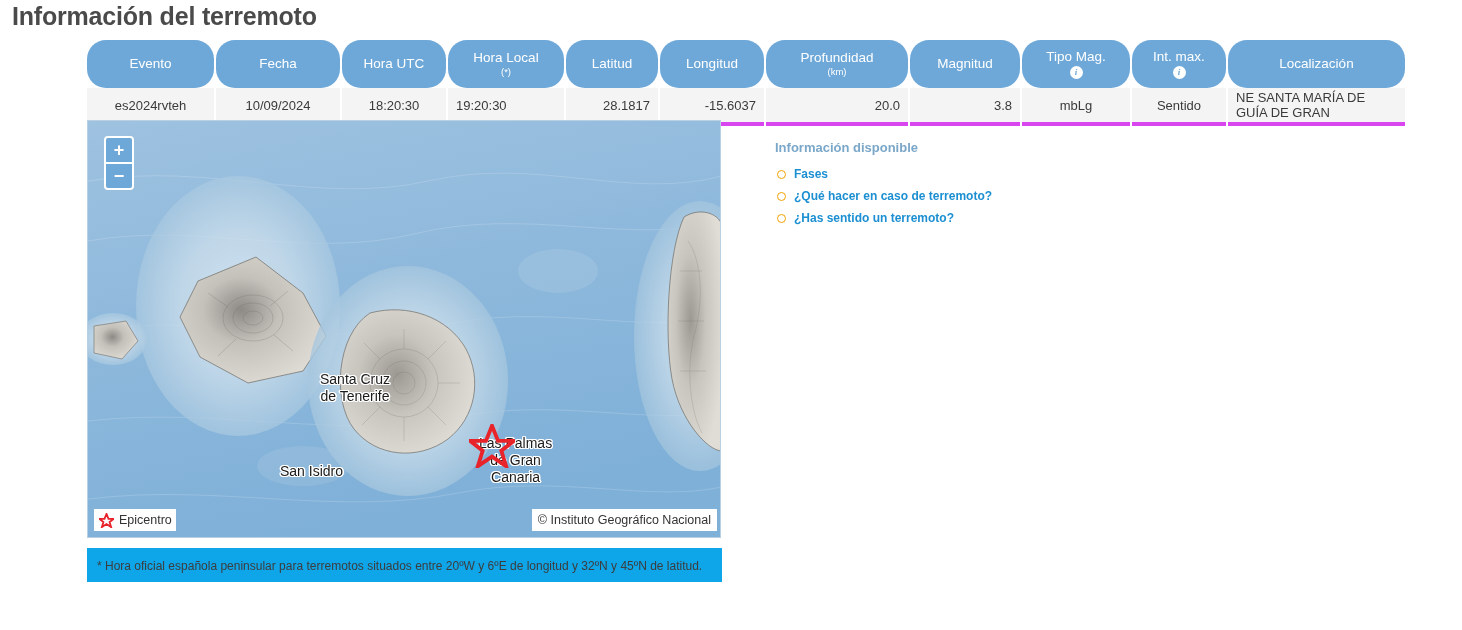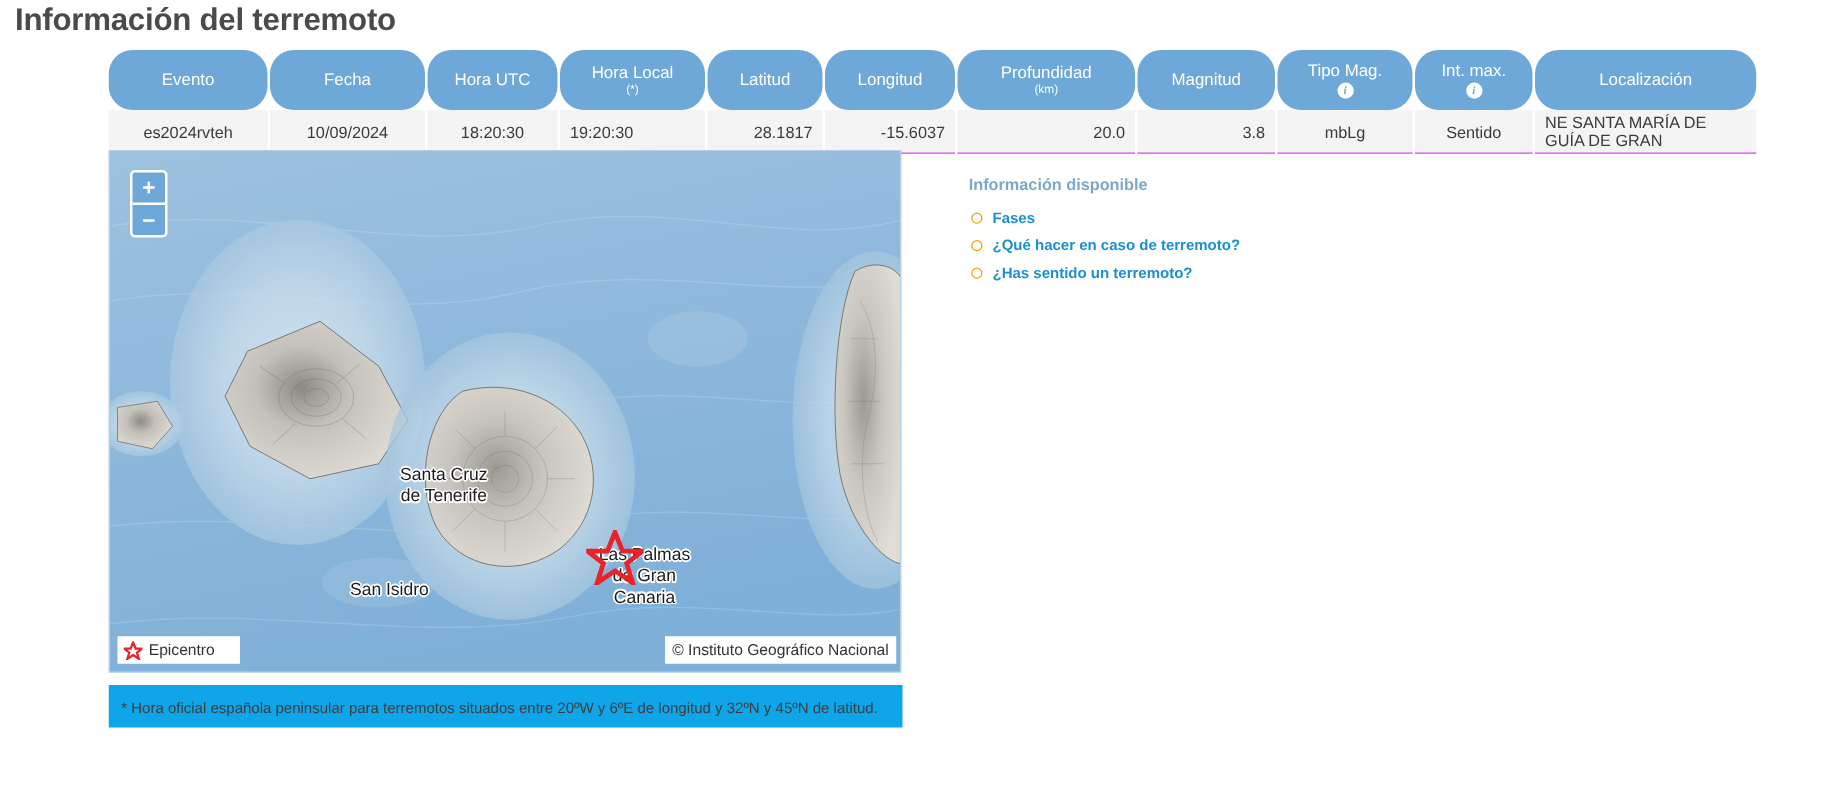--- a/index.html
+++ b/index.html
@@ -54,21 +54,21 @@
     font-size: 9.5px;
     line-height: 1.3;
   }
   #info-table td {
     background: #f4f4f4;
     color: #3a3a3a;
     height: 20px;
     padding: 2px 8px;
     font-size: 13px;
     vertical-align: middle;
-    border-bottom: 1px solid #d946ef;
+    border-bottom: 4px solid #d946ef;
   }
   td.num { text-align: right; }
   td.ctr { text-align: center; }
   td.lft { text-align: left; }
 
   .info-icon {
     display: inline-block;
     width: 13px;
     height: 13px;
     border-radius: 50%;
@@ -119,21 +119,21 @@
     cursor: pointer;
     user-select: none;
   }
   #zoom-in { border-bottom: 2px solid #ffffff; }
 
   #map-legend {
     position: absolute;
     left: 6px;
     bottom: 6px;
     background: #ffffff;
-    padding: 2px 20px 2px 5px;
+    padding: 2px 4px 2px 5px;
     font-size: 12.5px;
     color: #333333;
     z-index: 20;
     display: flex;
     align-items: center;
     gap: 5px;
     line-height: 18px;
   }
   #map-attribution {
     position: absolute;

